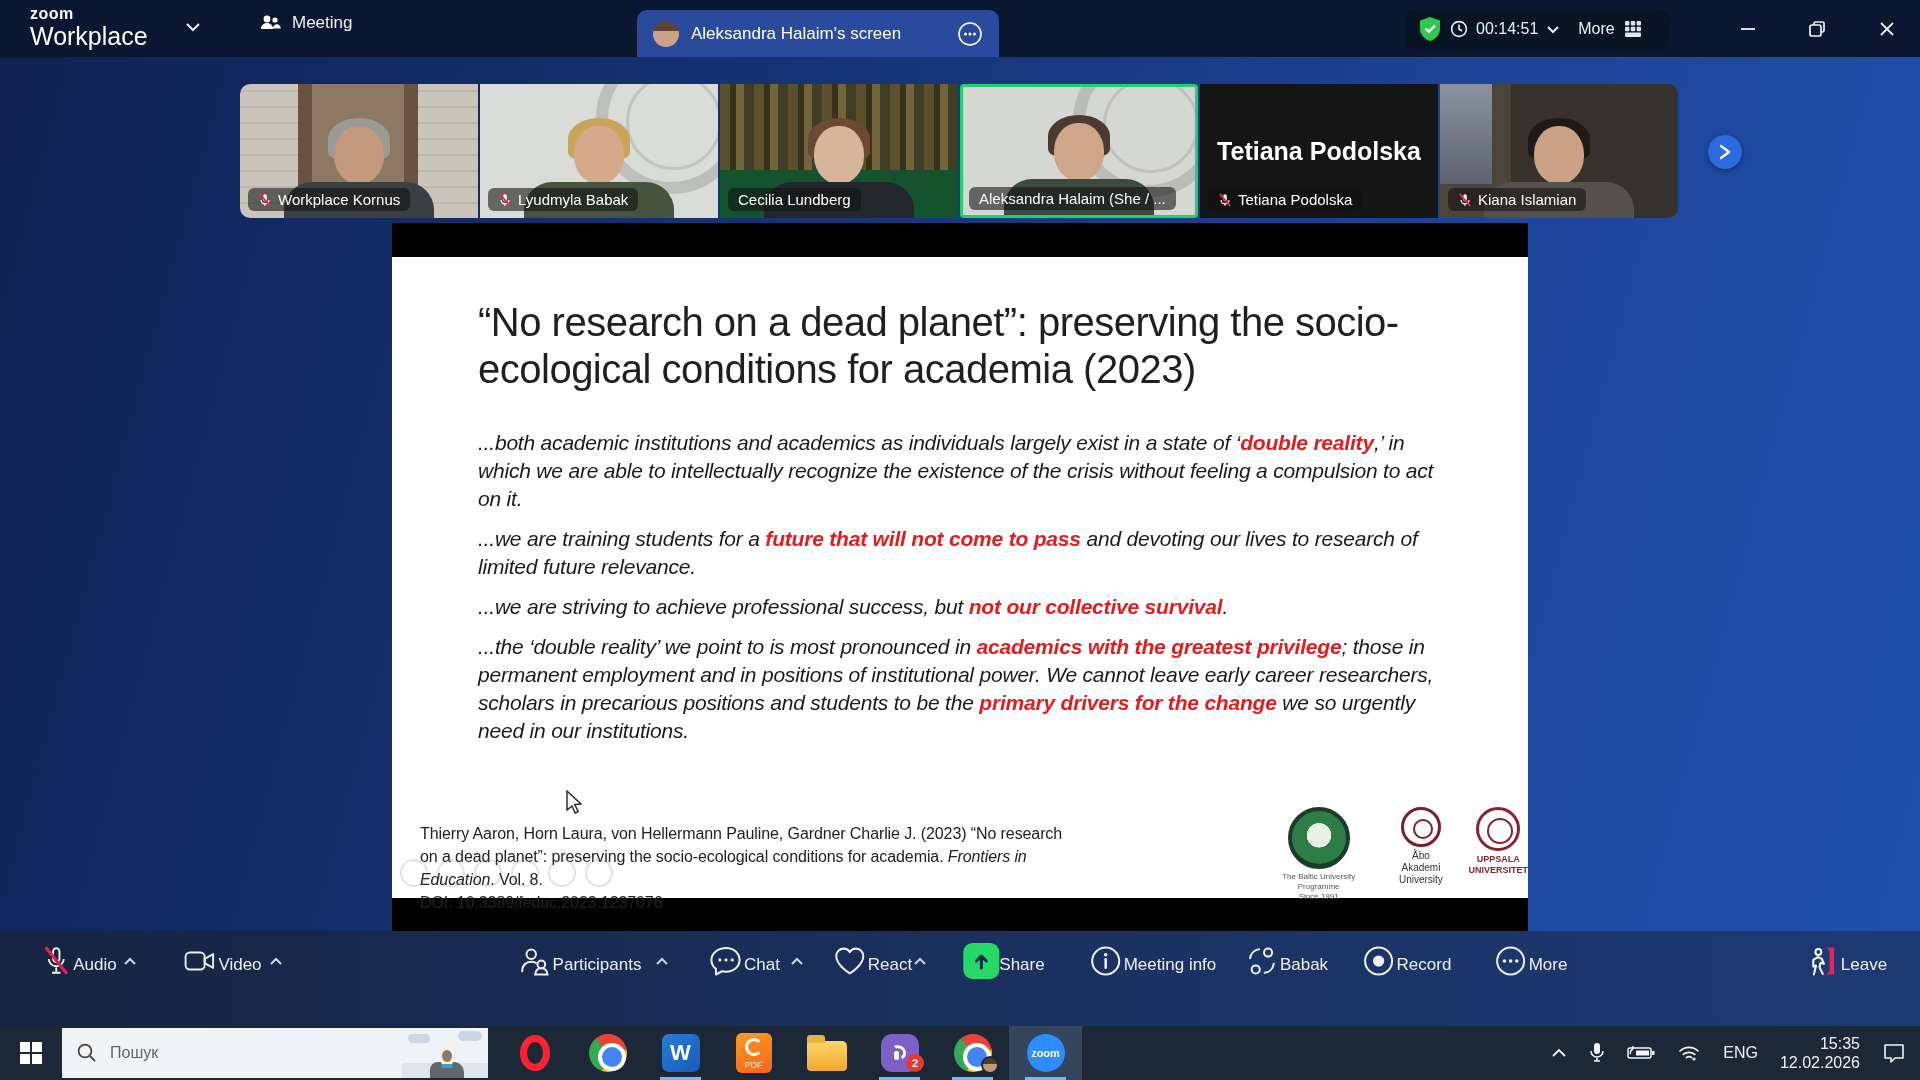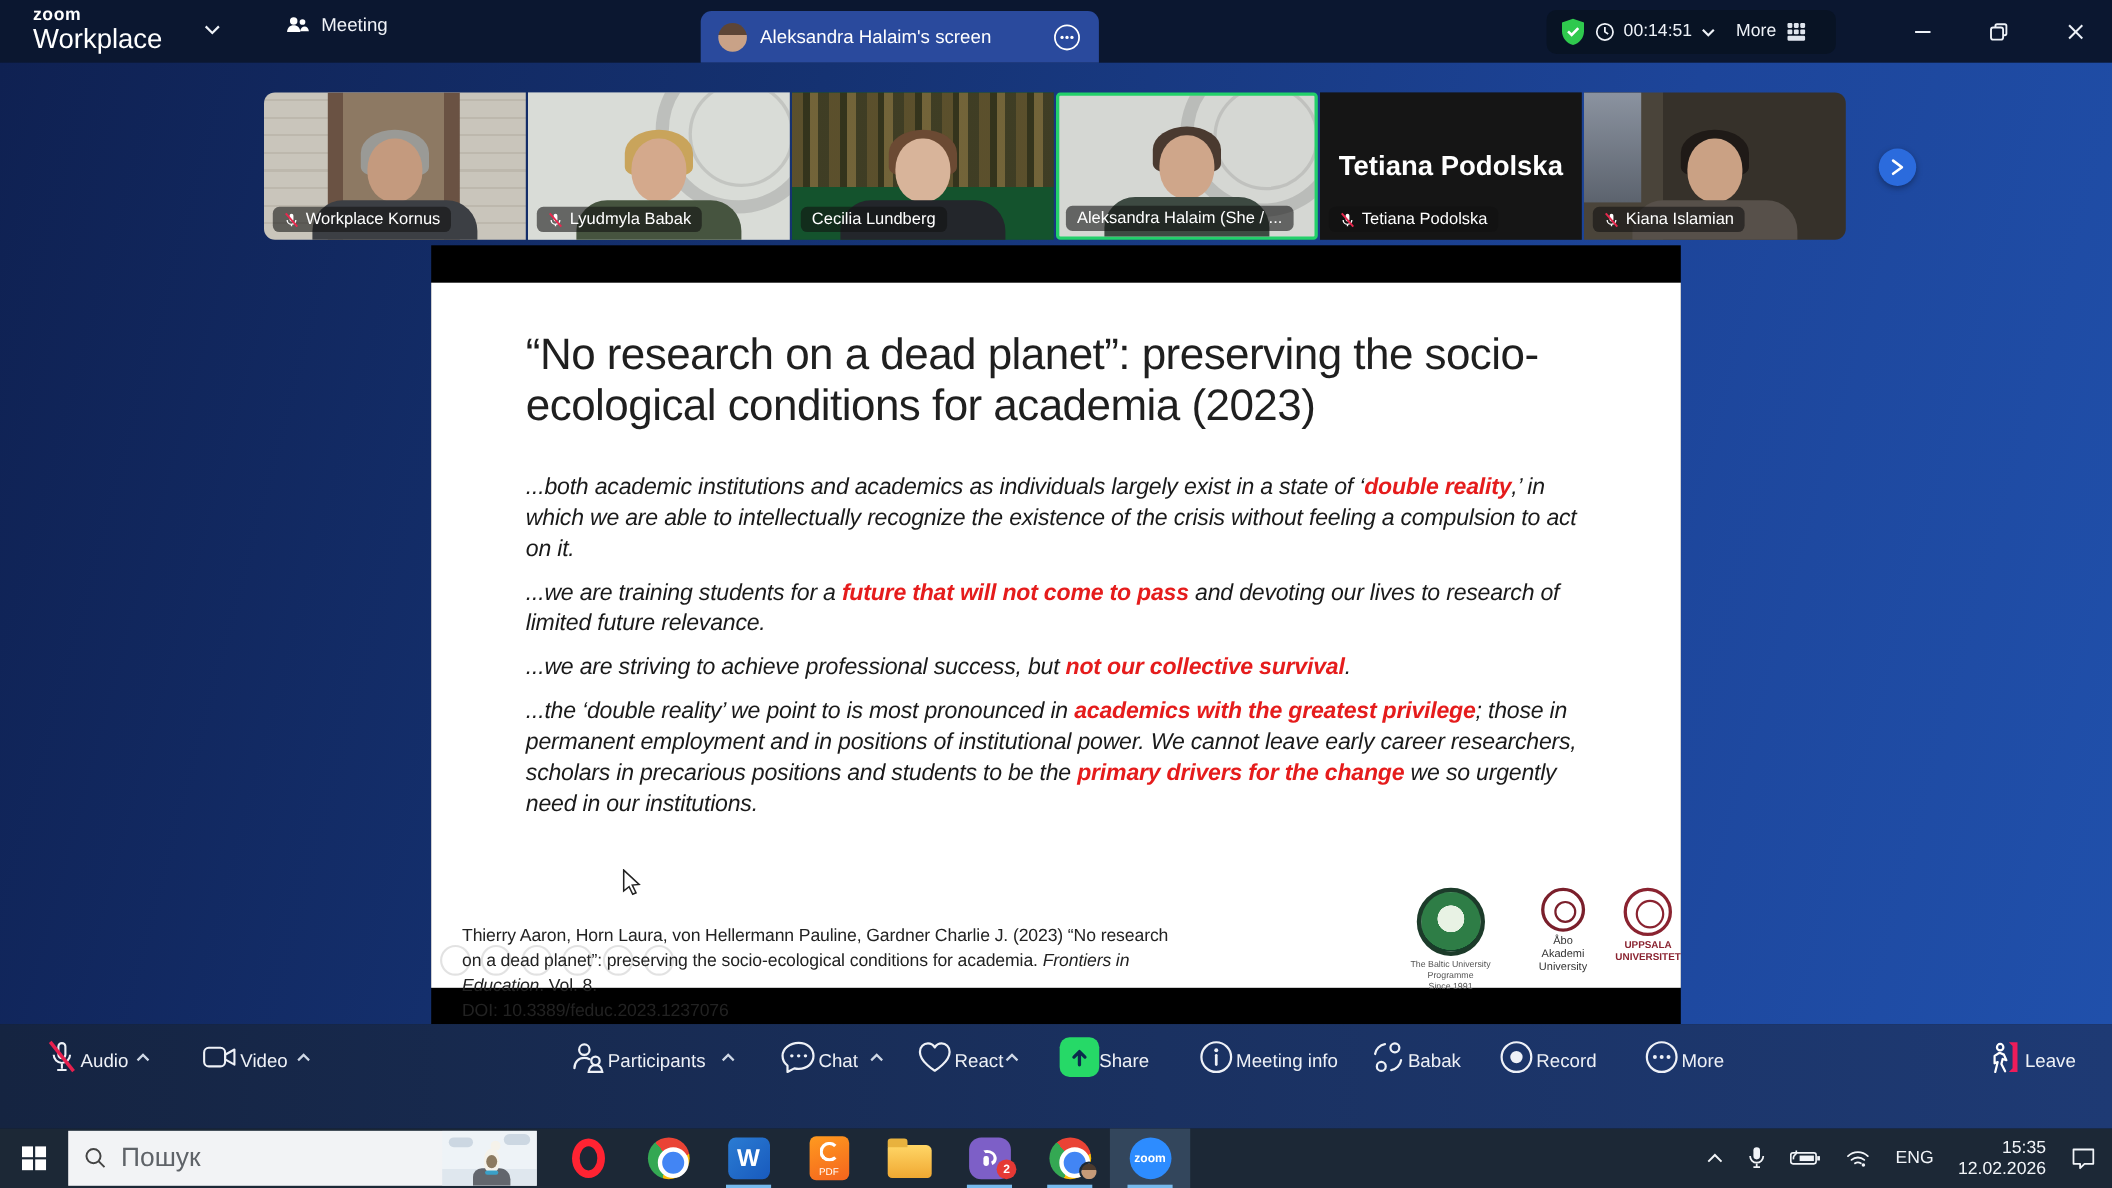--- a/index.html
+++ b/index.html
@@ -51,21 +51,21 @@
 .vtile.active .vlabel{left:6px;bottom:5px}
 .next-videos{position:absolute;left:1708px;top:135px;width:34px;height:34px;border-radius:50%;background:#2b6bdd;display:flex;align-items:center;justify-content:center;box-shadow:0 2px 6px rgba(0,0,0,.35)}
 
 
 .share-area{position:absolute;left:392px;top:223px;width:1136px;height:708px;background:#000}
 .slide{position:absolute;left:0;top:34px;width:1136px;height:641px;background:#fff;color:#1d1d1d}
 .slide-title{position:absolute;left:86px;top:42px;width:960px;font-size:40px;line-height:47px;color:#1f1f1f;letter-spacing:-.5px}
 .slide-body{position:absolute;left:86px;top:172px;width:968px;font-size:21px;line-height:28px;font-style:italic;color:#1a1a1a}
 .slide-body p{margin-bottom:12px;letter-spacing:-.2px}
 .slide-body .red{color:#e51c1c;font-weight:bold}
-.citation{position:absolute;left:28px;top:582px;width:660px;font-size:16px;line-height:23px;color:#222;white-space:pre-line;letter-spacing:-.1px}
+.citation{position:absolute;left:28px;top:565px;width:660px;font-size:16px;line-height:23px;color:#222;white-space:pre-line;letter-spacing:-.1px}
 .citation .it{font-style:italic}
 .logos{position:absolute;left:872px;top:550px;display:flex;align-items:flex-start;gap:20px}
 .logo-item{display:flex;flex-direction:column;align-items:center;gap:3px;color:#3a3a3a}
 .bup-circle{width:62px;height:62px;border-radius:50%;border:4px solid #1c3b2a;background:radial-gradient(circle at 50% 45%,#e8f2e4 0 30%,#2e7d46 31% 70%,#14402a 71%)}
 .logo-cap{font-size:8px;color:#555;text-align:center;line-height:10px;white-space:pre-line}
 .abo-seal{width:40px;height:40px;border-radius:50%;border:3px solid #7a1f2b;position:relative}
 .abo-seal:after{content:"";position:absolute;left:9px;top:9px;width:16px;height:16px;border:2px solid #7a1f2b;border-radius:50%}
 .logo-cap2{font-size:10px;color:#333;text-align:center;line-height:12px;white-space:pre-line}
 .upp-seal{width:44px;height:44px;border-radius:50%;border:3px solid #8a2330;position:relative}
 .upp-seal:after{content:"";position:absolute;left:8px;top:8px;width:22px;height:22px;border:2px solid #8a2330;border-radius:50%}
@@ -79,21 +79,21 @@
 .tbtn{position:absolute;top:11px;display:flex;flex-direction:row;align-items:center;color:#eef1f7;transform:translateX(-50%)}
 .tbtn .lbl{font-size:17px;margin-top:7px;white-space:nowrap}
 .tbtn .ic{height:38px;display:flex;align-items:center}
 .tchev{position:absolute;top:26px;transform:translateX(-50%)}
 .share-ic{width:36px;height:36px;border-radius:9px;background:#26d967;display:flex;align-items:center;justify-content:center}
 
 
 .taskbar{position:absolute;left:0;top:1026px;width:1920px;height:54px;background:#1c2836;display:flex;align-items:center}
 .startbtn{width:62px;height:54px;display:flex;align-items:center;justify-content:center}
 .searchbox{position:relative;width:426px;height:50px;background:#f2f3f5;display:flex;align-items:center;padding-left:14px;gap:12px;overflow:hidden}
-.searchbox input{border:0;outline:0;background:transparent;font-size:24px;color:#444;font-family:"Liberation Sans",sans-serif;width:250px}
+.searchbox input{border:0;outline:0;background:transparent;font-size:16px;color:#444;font-family:"Liberation Sans",sans-serif;width:250px}
 .searchbox input::placeholder{color:#5f6368;opacity:1}
 .bird-scene{position:absolute;right:0;top:0;width:86px;height:50px;background:linear-gradient(180deg,#eef3f7 0 70%,#dfe7ee 70%)}
 .cloud{position:absolute;background:#ccd7e2;border-radius:10px}
 .rock{position:absolute;left:28px;bottom:0;width:34px;height:16px;background:#62666d;border-radius:8px 10px 0 0}
 .bird-body{position:absolute;left:38px;bottom:12px;width:14px;height:22px;background:#f5f2ea;border-radius:50% 50% 40% 40%}
 .bird-wing{position:absolute;left:40px;bottom:16px;width:10px;height:12px;background:#8c7a60;border-radius:50%}
 .bird-head{position:absolute;left:44px;bottom:32px;width:9px;height:9px;background:#f5f2ea;border-radius:50%}
 .bird-feet{position:absolute;left:39px;bottom:10px;width:12px;height:4px;background:#3aa0c8;border-radius:2px}
 .taskicons{display:flex;align-items:center;margin-left:10px}
 .tk{position:relative;width:73px;height:54px;display:flex;align-items:center;justify-content:center}

